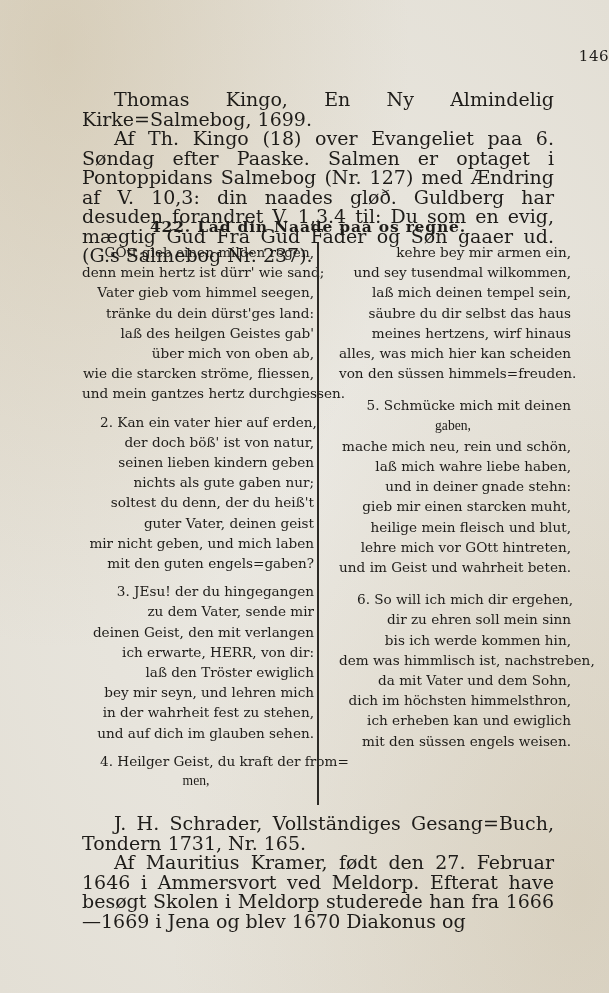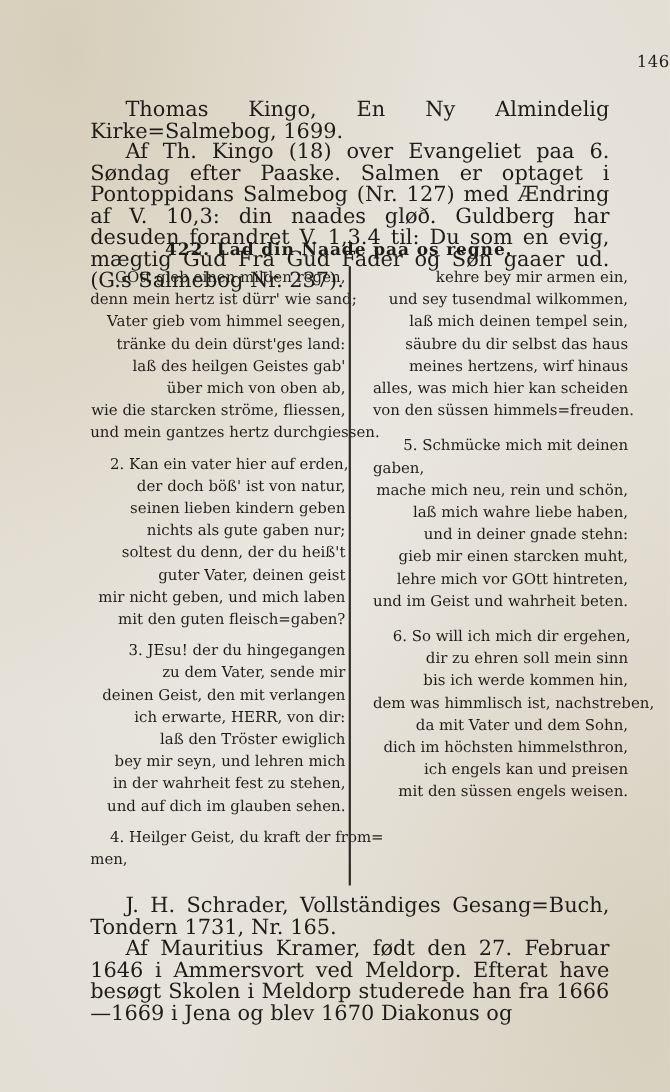--- a/index.html
+++ b/index.html
@@ -33,21 +33,21 @@
   }
   .col-left { left: 82px; top: 242px; width: 232px; }
   .col-right { left: 339px; top: 242px; width: 232px; }
   .divider {
     position: absolute; left: 317px; top: 242px; width: 1.5px; height: 563px;
     background: #2c2a26;
   }
   .stanza { margin-bottom: 8px; }
   .line { white-space: nowrap; display: block; text-align: right; }
   .line.first { padding-left: 18px; }
-  .line.right { text-align: left; padding-right: 4px; }
+  .line.right { text-align: center; padding-right: 4px; font-family: Liberation Serif, serif; }
   #footer { top: 814px; }
 </style>
 </head>
 <body>
 
 <div class="page-number">146</div>
 
 <div id="intro" class="prose">
   <p>Thomas Kingo, En Ny Almindelig Kirke=Salmebog, 1699.</p>
   <p>Af Th. Kingo (18) over Evangeliet paa 6. Søndag efter Paaske. Salmen er optaget i Pontoppidans Salmebog (Nr. 127) med Ændring af V. 10,3: din naades gløð. Guldberg har desuden forandret V. 1,3.4 til: Du som en evig, mægtig Gud Fra Gud Fader og Søn gaaer ud. (G.s Salmebog Nr. 237).</p>
@@ -70,21 +70,21 @@
     <span class="line">und mein gantzes hertz durchgiessen.</span>
   </div>
   <div class="stanza">
     <span class="line first">2. Kan ein vater hier auf erden,</span>
     <span class="line">der doch böß' ist von natur,</span>
     <span class="line">seinen lieben kindern geben</span>
     <span class="line">nichts als gute gaben nur;</span>
     <span class="line">soltest du denn, der du heiß't</span>
     <span class="line">guter Vater, deinen geist</span>
     <span class="line">mir nicht geben, und mich laben</span>
-    <span class="line">mit den guten fleisch=gaben?</span>
+    <span class="line">mit den guten engels=gaben?</span>
   </div>
   <div class="stanza">
     <span class="line first">3. JEsu! der du hingegangen</span>
     <span class="line">zu dem Vater, sende mir</span>
     <span class="line">deinen Geist, den mit verlangen</span>
     <span class="line">ich erwarte, HERR, von dir:</span>
     <span class="line">laß den Tröster ewiglich</span>
     <span class="line">bey mir seyn, und lehren mich</span>
     <span class="line">in der wahrheit fest zu stehen,</span>
     <span class="line">und auf dich im glauben sehen.</span>
@@ -107,31 +107,32 @@
     <span class="line">alles, was mich hier kan scheiden</span>
     <span class="line">von den süssen himmels=freuden.</span>
   </div>
   <div class="stanza" style="margin-top:12px">
     <span class="line first">5. Schmücke mich mit deinen</span>
     <span class="line right">gaben,</span>
     <span class="line">mache mich neu, rein und schön,</span>
     <span class="line">laß mich wahre liebe haben,</span>
     <span class="line">und in deiner gnade stehn:</span>
     <span class="line">gieb mir einen starcken muht,</span>
+    <span class="line">heilige mein fleisch und blut,</span>
     <span class="line">lehre mich vor GOtt hintreten,</span>
     <span class="line">und im Geist und wahrheit beten.</span>
   </div>
   <div class="stanza" style="margin-top:12px">
     <span class="line first">6. So will ich mich dir ergehen,</span>
     <span class="line">dir zu ehren soll mein sinn</span>
     <span class="line">bis ich werde kommen hin,</span>
     <span class="line">dem was himmlisch ist, nachstreben,</span>
     <span class="line">da mit Vater und dem Sohn,</span>
     <span class="line">dich im höchsten himmelsthron,</span>
-    <span class="line">ich engels kan und preisen</span>
+    <span class="line">ich erheben kan und ewiglich</span>
     <span class="line">mit den süssen engels weisen.</span>
   </div>
 </div>
 
 <div id="footer" class="prose">
   <p>J. H. Schrader, Vollständiges Gesang=Buch, Tondern 1731, Nr. 165.</p>
   <p>Af Mauritius Kramer, født den 27. Februar 1646 i Ammersvort ved Meldorp. Efterat have besøgt Skolen i Meldorp studerede han fra 1666—1669 i Jena og blev 1670 Diakonus og</p>
 </div>
 
 </body></html>

